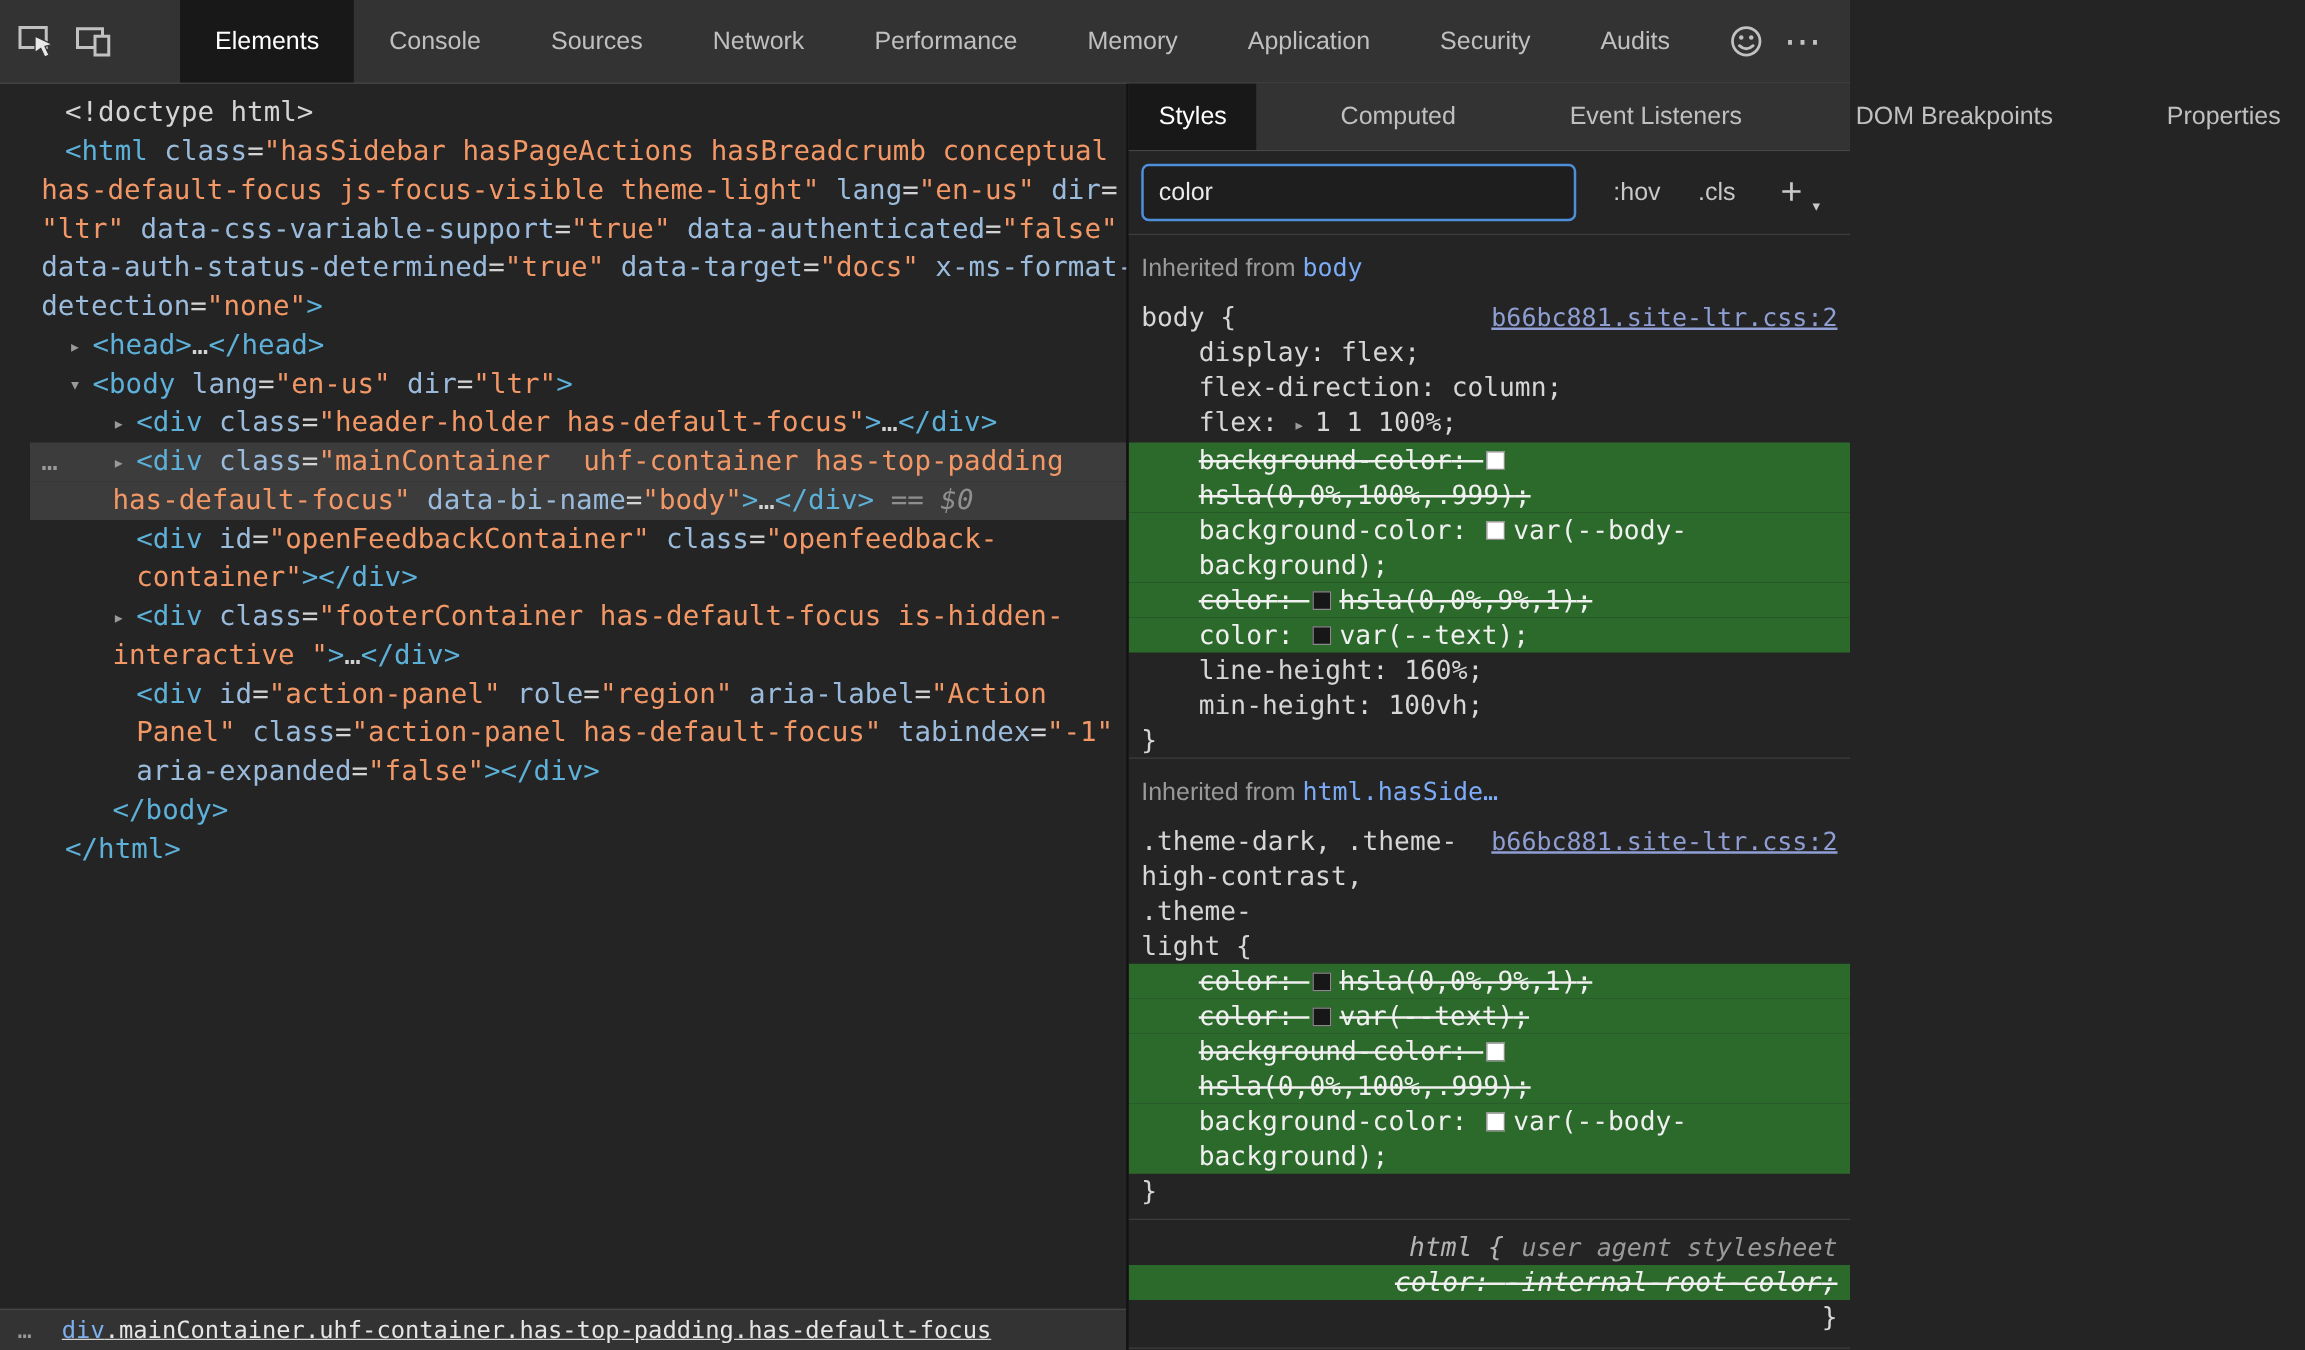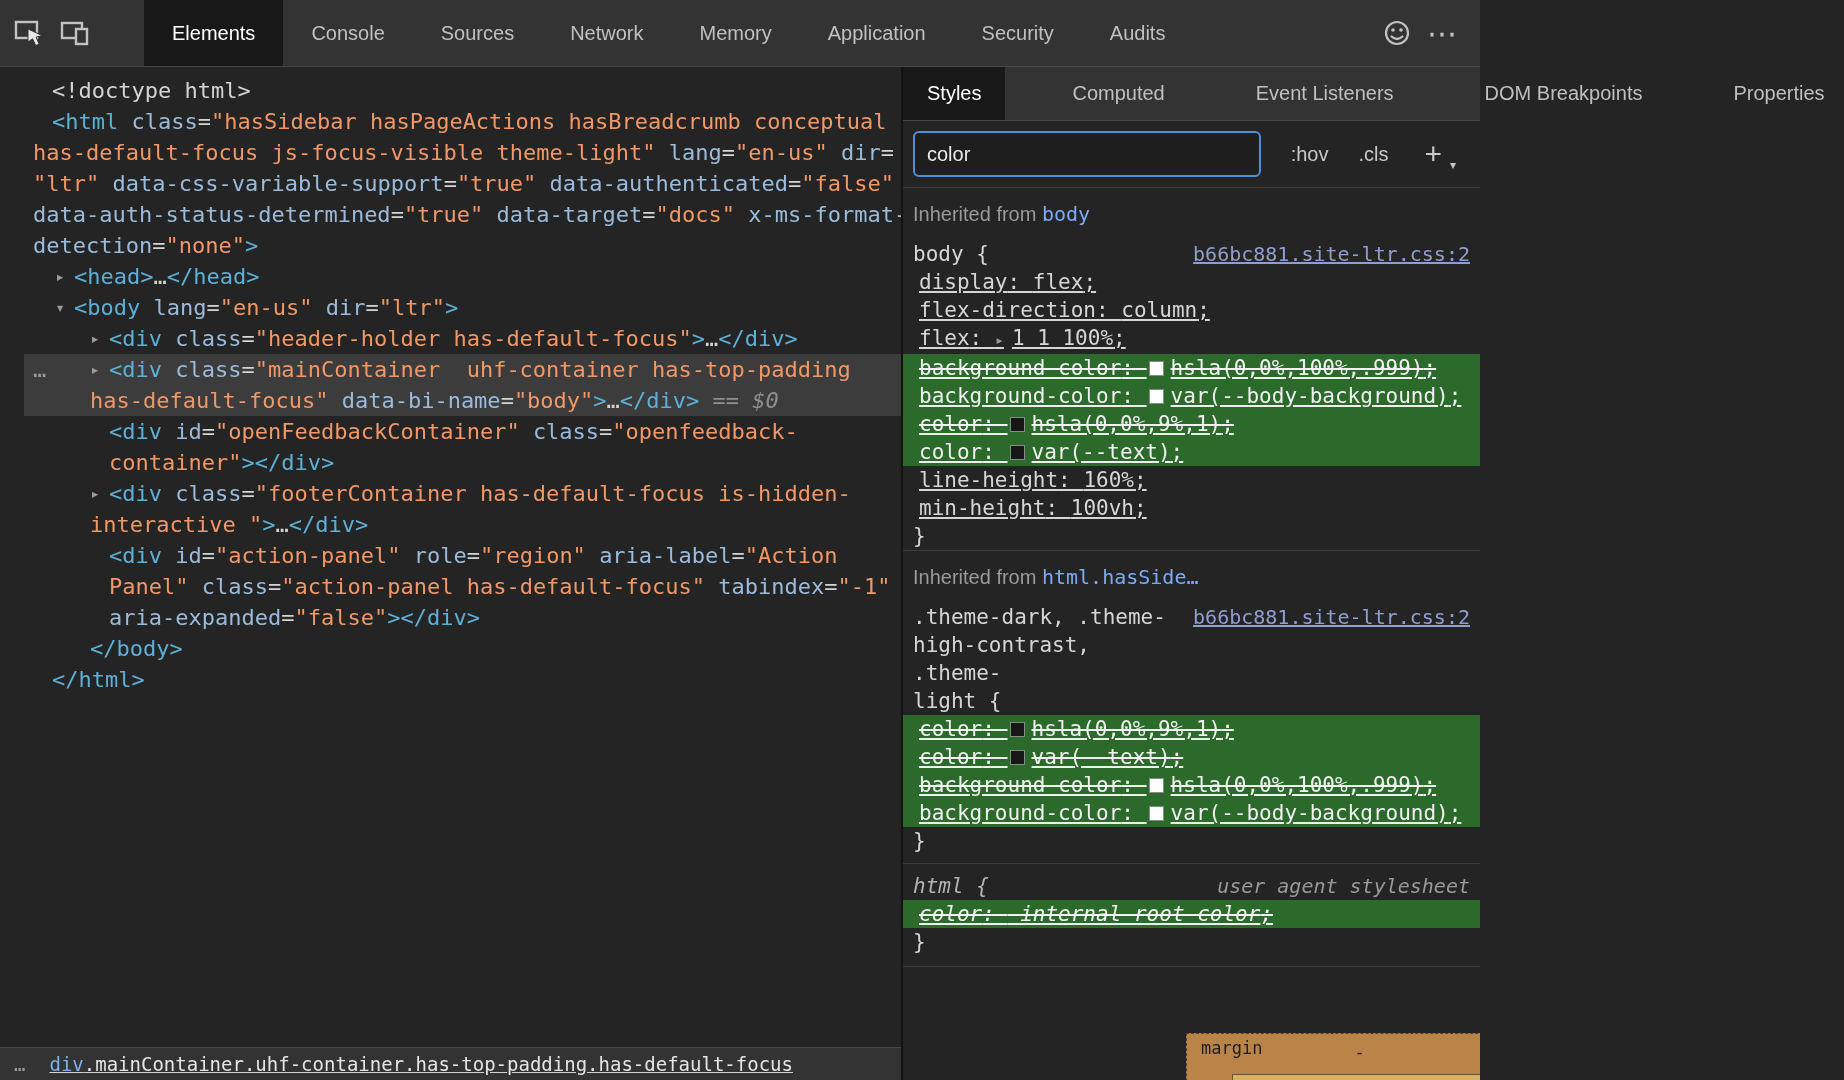--- a/index.html
+++ b/index.html
@@ -54,28 +54,28 @@
   .filter-input { width: 688px; height: 46px; background: #1e1e1e; border: 2px solid #4d90d9; border-radius: 6px; color: #eaeaea; font: 20px "Liberation Sans", sans-serif; padding: 0 12px; outline: none; }
   .filter-btn { color: #c8c8c8; font-size: 20px; margin-left: 30px; cursor: pointer; white-space: nowrap; }
   .plus-btn { margin-left: 36px; margin-right: 28px; font-size: 30px; line-height: 1; position: relative; color: #c8c8c8; cursor: pointer; }
   .plus-caret { position: absolute; right: -14px; bottom: -2px; font-size: 12px; color: #c8c8c8; }
 
   .styles-scroll { flex: 1; overflow: hidden; font: 21px/28px "DejaVu Sans Mono", "Liberation Mono", monospace; color: #d6d6d6; }
   .sec-header { font: 20px/1 "Liberation Sans", sans-serif; color: #9a9a9a; padding: 14px 10px 12px; border-top: 1px solid #3d3d3d; }
   #sections > .sec-header:first-child { border-top: none; }
   .sec-target { font: 20px "DejaVu Sans Mono", "Liberation Mono", monospace; color: #7cacf8; cursor: pointer; }
   .rule { padding-top: 2px; }
-  .rule.rule-sep { border-top: 1px solid #3d3d3d; margin-top: 8px; padding-top: 8px; }
+  .rule.rule-sep { border-top: 1px solid #3d3d3d; margin-top: 8px; padding-top: 8px; text-align: right; }
   .rule-head { display: flex; align-items: flex-start; padding: 0 10px; }
   .sel-text { flex: 1; white-space: pre-line; }
   .sel-text.italic { font-style: italic; color: #b4b4b4; }
   .origin { margin-left: 14px; white-space: nowrap; font-size: 20px; }
   .origin.link { color: #8f9ed3; text-decoration: underline; cursor: pointer; }
   .origin.plain { color: #9a9a9a; font-style: italic; }
-  .decl { padding: 0 10px 0 16px; cursor: default; text-decoration: underline; }
+  .decl { padding: 0 10px 0 56px; cursor: default; }
   .decl.hl { background: #2b6a2b; color: #f0f0f0; }
   .decl-line.strike { text-decoration: line-through; }
   .decl-line.italic { font-style: italic; }
   .swatch { display: inline-block; width: 15px; height: 15px; border: 1px solid #8a8a8a; vertical-align: -1px; margin: 0 7px 0 2px; }
   .expand { color: #9a9a9a; font-size: 15px; margin-right: 8px; cursor: pointer; }
   .brace { padding: 0 10px; }
 
   
   .bm-area { border-top: 1px solid #3d3d3d; margin-top: 10px; height: 280px; position: relative; width: 100%; }
   .bm-margin { position: absolute; left: 283px; top: 66px; width: 347px; height: 260px; background: #ba8448; border: 1px dashed #50412a; color: #1e1e1e; font: 17px "DejaVu Sans Mono", "Liberation Mono", monospace; }
@@ -104,20 +104,21 @@
           <rect x="4" y="7" width="20" height="15" fill="none" stroke="#c2c2c2" stroke-width="2.4"></rect>
           <rect x="18" y="13" width="11" height="15" fill="#333333" stroke="#c2c2c2" stroke-width="2.4"></rect>
         </svg>
       </div>
     </div>
     <nav class="main-tabs">
         <div class="tab active">Elements</div>
         <div class="tab">Console</div>
         <div class="tab">Sources</div>
         <div class="tab">Network</div>
+        <div class="tab">Performance</div>
         <div class="tab">Memory</div>
         <div class="tab">Application</div>
         <div class="tab">Security</div>
         <div class="tab">Audits</div>
       </nav>
     <div class="toolbar-right">
       <div class="icon-btn">
         <svg width="34" height="34" viewBox="0 0 34 34">
           <circle cx="17" cy="17" r="11" fill="none" stroke="#c2c2c2" stroke-width="2.2"></circle>
           <circle cx="13" cy="14" r="1.8" fill="#c2c2c2"></circle>

